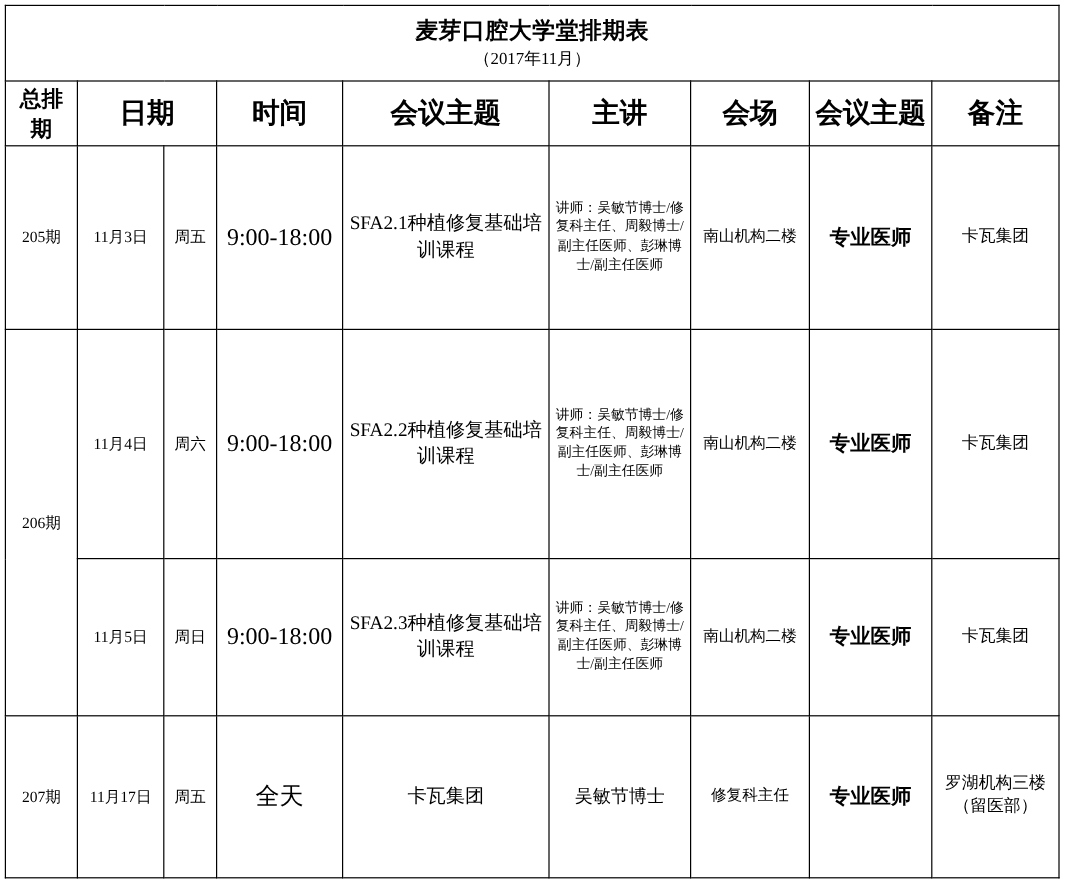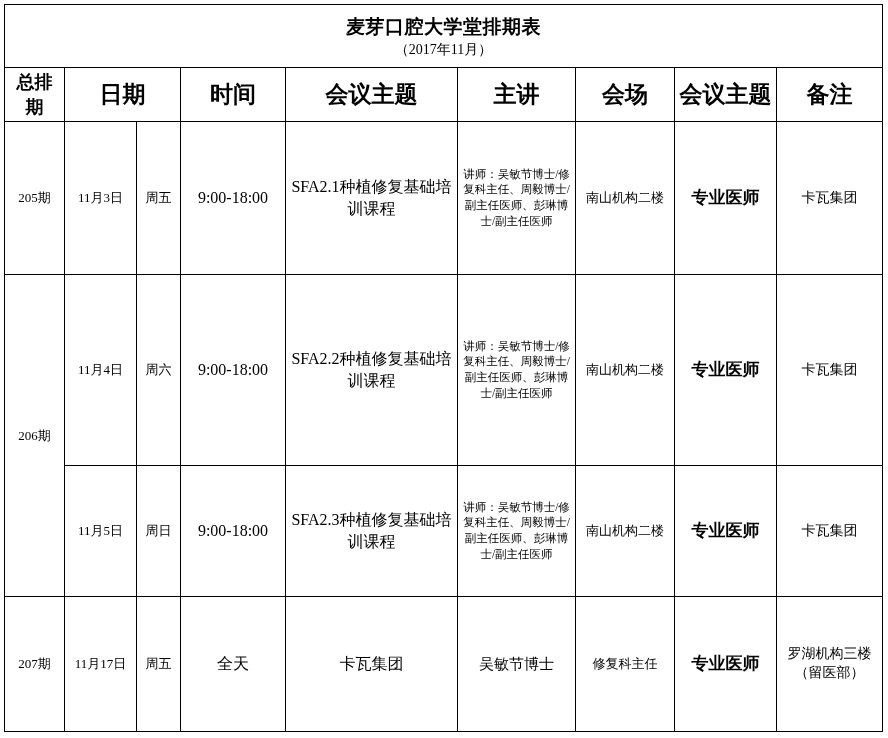--- a/index.html
+++ b/index.html
@@ -61,24 +61,24 @@
     height: 38px;
   }
   .hdr td.small-hdr {
     font-size: 18px;
     margin-left: 40px;
   }
   
   .c-period { font-size: 13px; }
   .c-date   { font-size: 13px; }
   .c-week   { font-size: 13px; }
-  .c-time   { font-size: 16px; font-family: "Liberation Serif", serif; }
+  .c-time   { font-size: 20px; font-family: "Liberation Serif", serif; }
   .c-topic  { font-size: 16px; line-height: 1.45; }
   .c-speaker{ font-size: 11.5px; line-height: 1.5; text-align: center; }
-  .c-venue  { font-size: 13px; }
+  .c-venue  { font-size: 13px; font-family: Liberation Mono, monospace; }
   .c-aud    { font-size: 17px; font-weight: bold; }
   .c-note   { font-size: 14px; line-height: 1.5; }
   
   col.w-period { width: 60px; }
   col.w-date   { width: 72px; }
   col.w-week   { width: 44px; }
   col.w-time   { width: 105px; }
   col.w-topic  { width: 172px; }
   col.w-speaker{ width: 118px; }
   col.w-venue  { width: 99px; }

